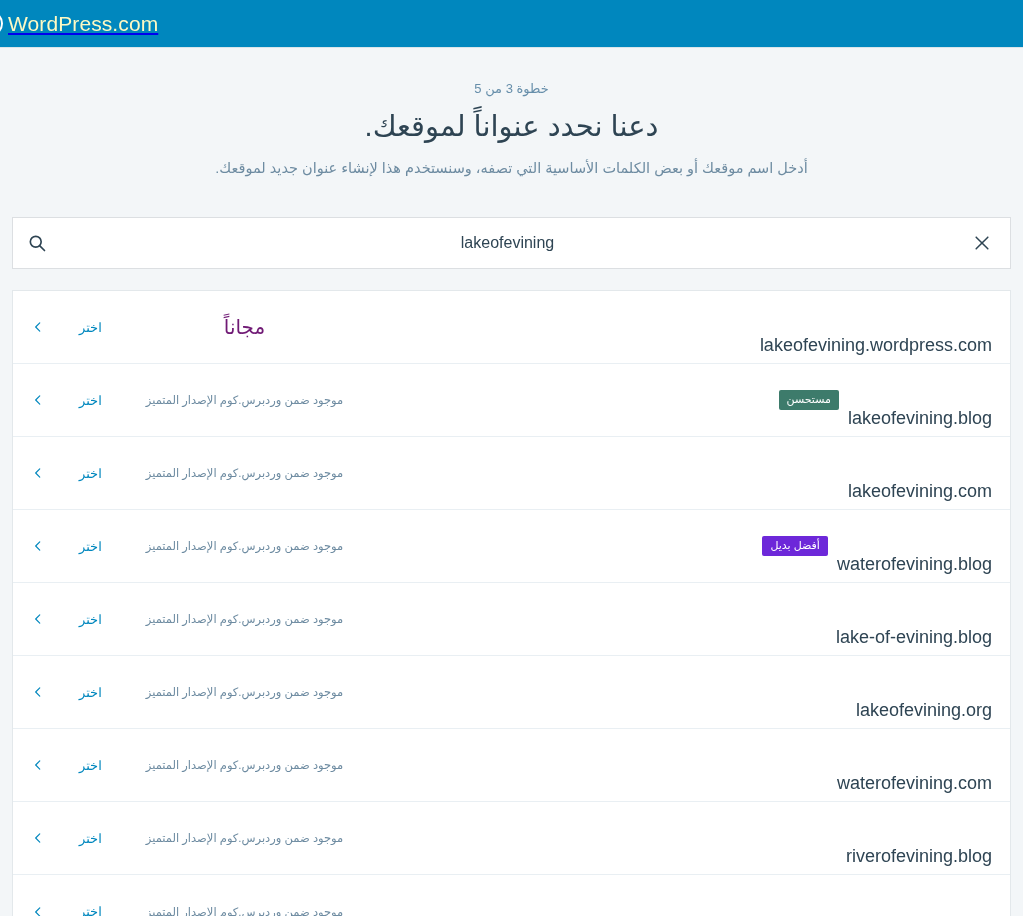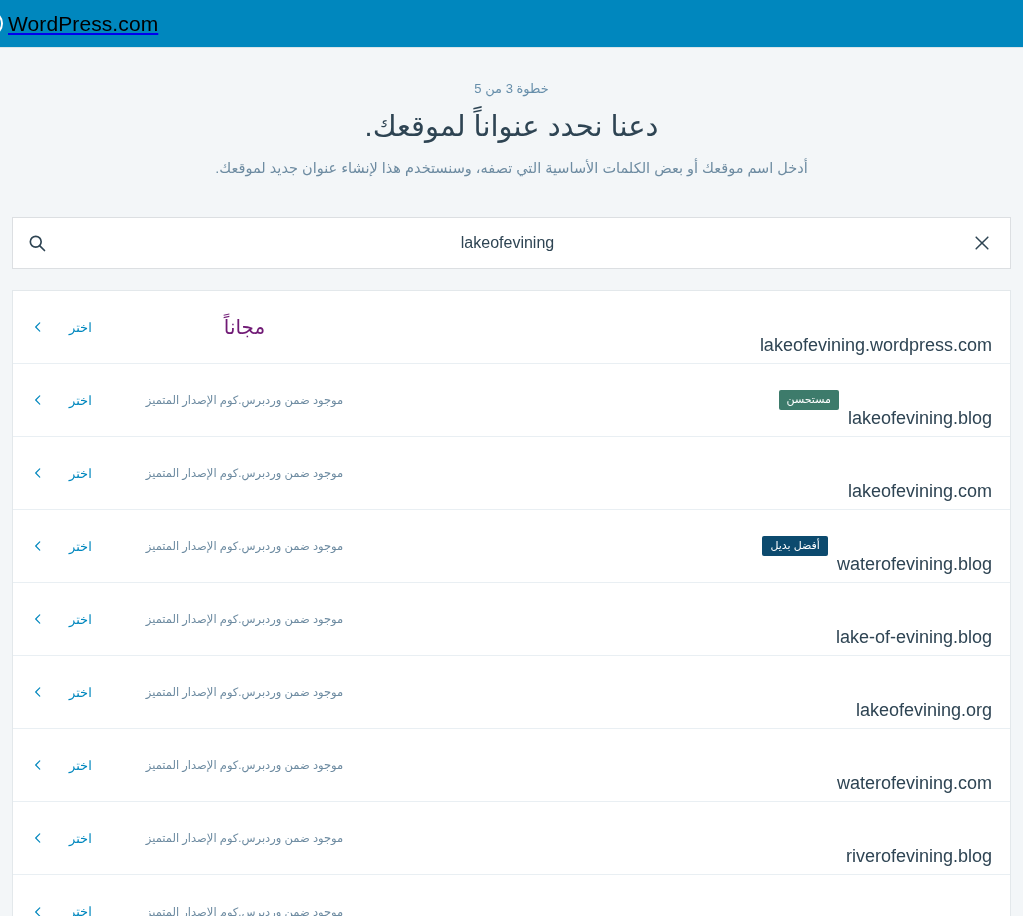--- a/index.html
+++ b/index.html
@@ -46,21 +46,21 @@
     align-items: center;
     justify-content: center;
     font-family: "Liberation Serif", "DejaVu Serif", serif;
     font-weight: bold;
     font-size: 17px;
     line-height: 1;
     letter-spacing: -1px;
     flex: none;
   }
   .wp-wordmark {
-    color: #000000;
+    color: #fef9c3;
     font-size: 21px;
     font-weight: 400;
     letter-spacing: .1px;
   }
   .masthead-underline {
     height: 1px;
     background: #d9e5ea;
     width: 100%;
   }
 
@@ -176,21 +176,21 @@
     font-size: 11px;
     color: #ffffff;
     padding: 4px 8px 5px 8px;
     border-radius: 2px;
     line-height: 1;
     white-space: nowrap;
     font-weight: 400;
     margin-left: 42px;
   }
   .badge.recommended { background: #3d7b6b; }
-  .badge.alternative { background: #0c4a6e; }
+  .badge.alternative { background: #6d28d9; }
 
   .spacer { flex: 1 1 auto; }
 
   .availability {
     color: #6d8ba1;
     font-size: 11.5px;
     white-space: nowrap;
     flex: 0 0 auto;
     text-align: center;
     width: 215px;
@@ -205,21 +205,21 @@
     width: 215px;
   }
 
   .action-cell {
     flex: 0 0 auto;
     width: 112px;
     display: flex;
     flex-direction: row;
     align-items: center;
     justify-content: flex-end;
-    gap: 24px;
+    gap: 34px;
     padding-left: 6px;
   }
   .choose-link {
     color: #0087be;
     font-size: 13px;
     white-space: nowrap;
     background: none;
     border: 0;
     padding: 0;
     cursor: pointer;

